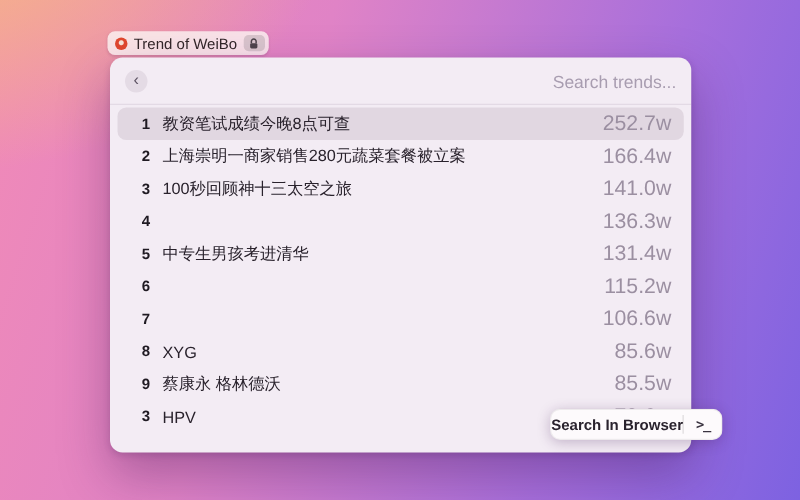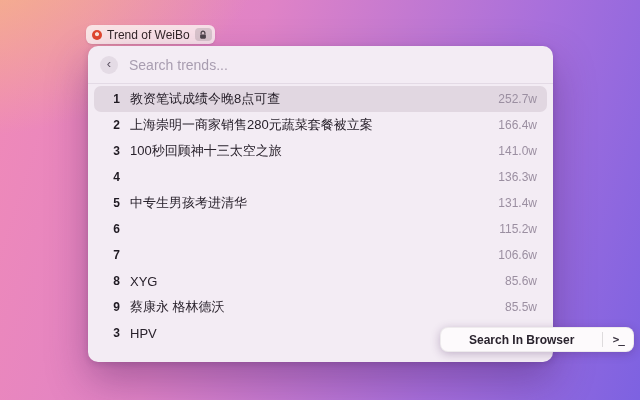--- a/index.html
+++ b/index.html
@@ -45,45 +45,45 @@
   }
   .backbtn {
     width:18px; height:18px; border-radius:50%;
     background:#e4dbe5; color:#5c5262;
     display:flex; align-items:center; justify-content:center;
     font-size:13px; line-height:1; padding-bottom:2px; cursor:default; flex:none;
   }
   .searchinput {
     flex:1; border:none; outline:none; background:transparent;
     font-family:"Liberation Sans","DejaVu Sans",sans-serif;
-    font-size:14px; color:#322a38;
+    font-size:14px; color:#322a38;text-align:right;
   }
   .searchinput::placeholder { color:#a89db0; }
 
   
   .list { padding-top:2px; }
   .row {
     height:26px; margin:0 6px; padding:0 10px; border-radius:7px;
     display:flex; align-items:center; gap:10px;
   }
   .row.selected { background:#e1d7e1; }
   .row .rank { width:16px; text-align:right; font-size:12px; font-weight:700; color:#1f1a22; flex:none; }
   .row .title { font-size:13px; color:#29222c; white-space:nowrap; overflow:hidden; text-overflow:ellipsis;text-align:right; }
-  .row .views { margin-left:auto; font-size:12px; color:#9b8fa1; flex:none; }
+  .row .views { margin-left:auto; font-size:17px; color:#9b8fa1; flex:none; }
 
   
   .fab {
     position:absolute; left:440px; top:327px; height:25px;
     display:flex; align-items:center;
     background:#fdfafc; border-radius:8px;
     border:1px solid rgba(0,0,0,0.06);
     box-shadow:0 2px 10px rgba(70,30,90,0.28);
     z-index:5;
   }
-  .fab .fab-label { font-size:12px; font-weight:600; color:#2a232e; padding:0 28px; white-space:nowrap;text-align:center; }
+  .fab .fab-label { font-size:12px; font-weight:600; color:#2a232e; padding:0 0; white-space:nowrap;text-align:center; }
   .fab .fab-sep { width:1px; height:15px; background:rgba(0,0,0,0.12); }
   .fab .fab-term {
     width:30px; text-align:center;
     font-family:"DejaVu Sans Mono","Liberation Mono",monospace;
     font-size:11px; font-weight:700; color:#3a3340; letter-spacing:-1px;
   }
 </style>
 </head>
 <body>
 

